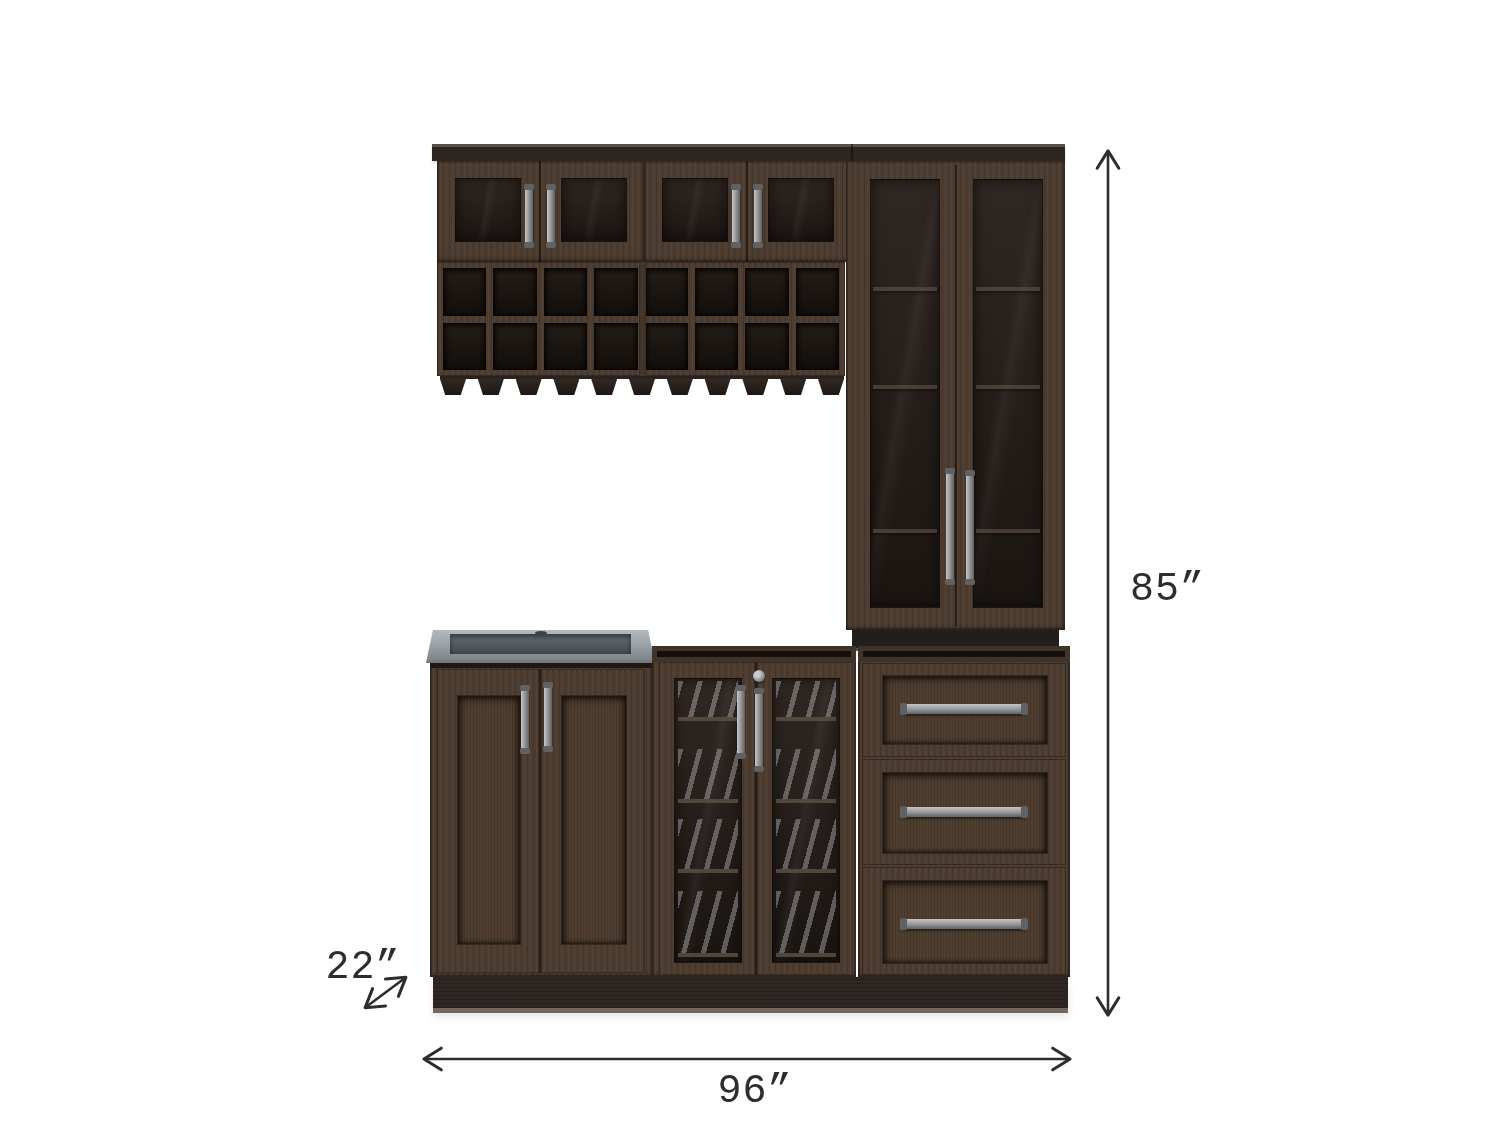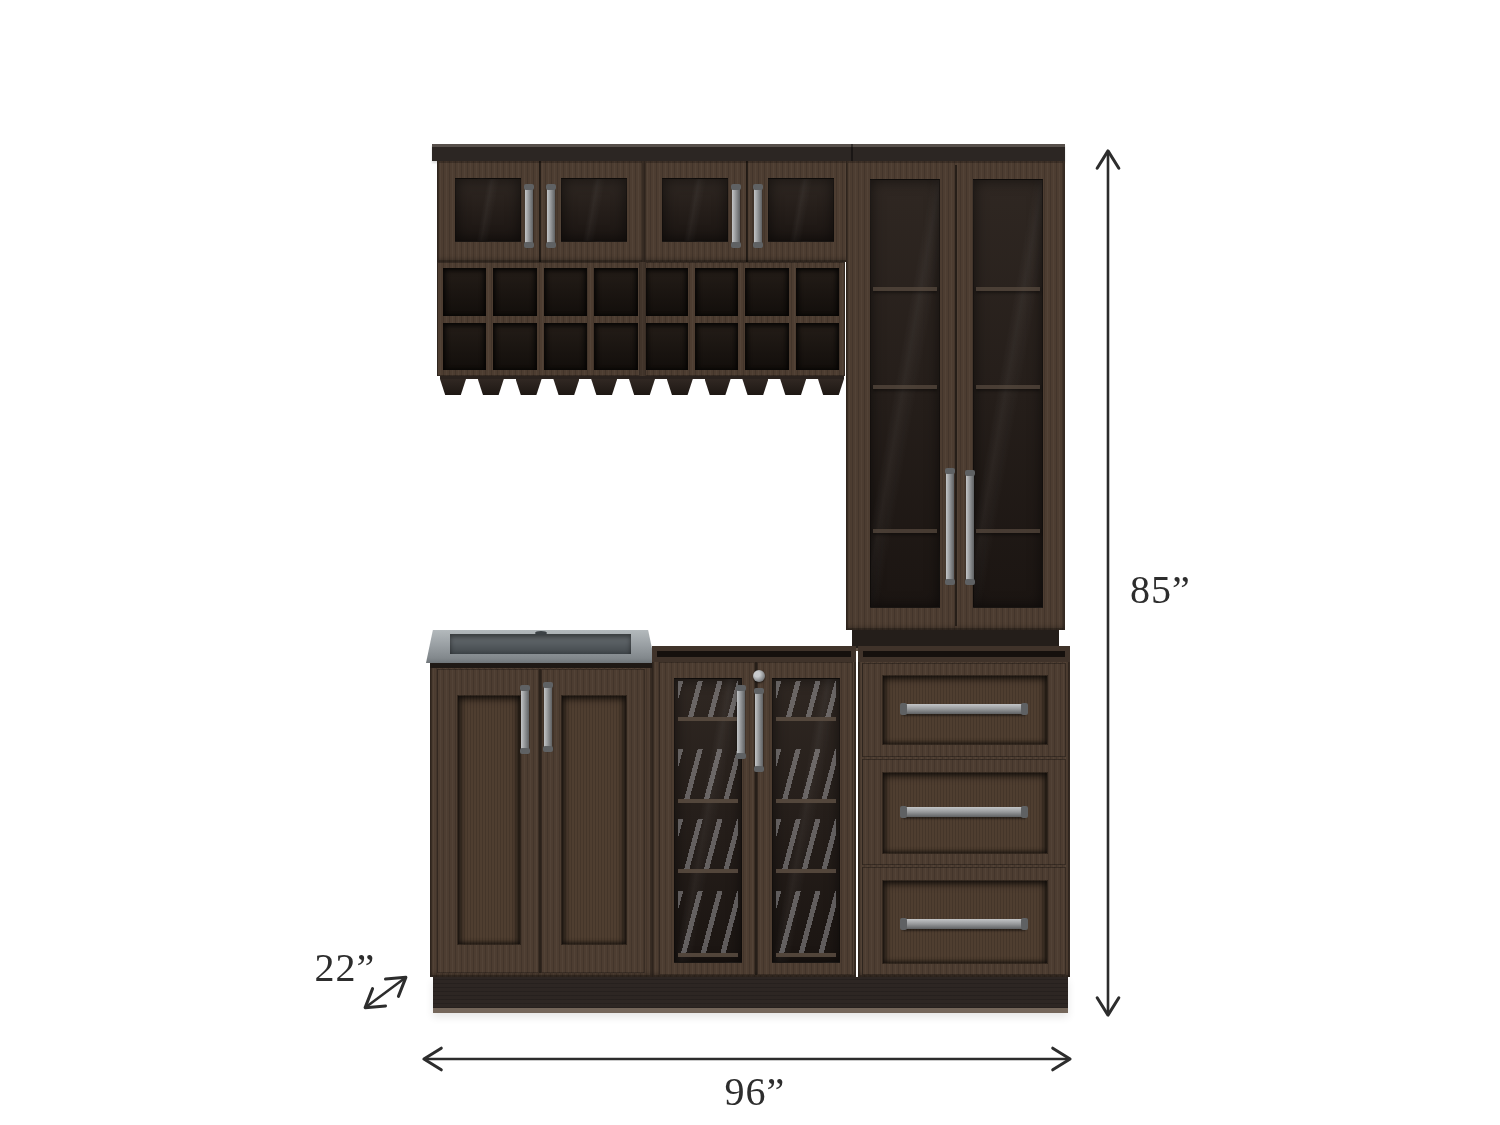--- a/index.html
+++ b/index.html
@@ -3,21 +3,21 @@
 <meta charset="utf-8">
 <style>
   :root{
     --bg:#ffffff; --wood:#4d3d31; --wood-dark:#2d2623; --wood-deep:#191310;
     --panel:#4f3e30; --glass-top:#2f2722; --glass-bot:#1b1512; --shelf:#5d4f43;
     --metal:#97999b; --metal-light:#c3c5c7; --metal-dark:#5f6163;
     --sink-rim:#a4aaae; --sink-basin:#585e62; --ink:#2d2d2d;
   }
   html,body{margin:0;padding:0;background:var(--bg);}
   #scene{position:relative;width:1500px;height:1125px;background:var(--bg);overflow:hidden;
-         font-family:Liberation Serif, serif;}
+         font-family:Liberation Mono, monospace;}
   .abs{position:absolute;}
   .wood{background-color:var(--wood);
     background-image:repeating-linear-gradient(90deg, rgba(0,0,0,.13) 0 1px, rgba(0,0,0,0) 1px 3px,
       rgba(255,255,255,.03) 3px 4px, rgba(0,0,0,0) 4px 6px);}
   .wood-h{background-color:var(--wood-dark);
     background-image:repeating-linear-gradient(0deg, rgba(0,0,0,.15) 0 1px, rgba(0,0,0,0) 1px 4px);}
   .cab{box-shadow:inset 0 0 0 2px rgba(0,0,0,.22), inset 0 -3px 4px rgba(0,0,0,.25);}
   .glass{background-image:linear-gradient(100deg, rgba(255,255,255,0) 42%, rgba(255,255,255,.045) 48%, rgba(255,255,255,0) 58%),
       linear-gradient(180deg,var(--glass-top),var(--glass-bot));
     border:1px solid rgba(0,0,0,.45); box-shadow:inset 0 0 14px rgba(0,0,0,.55);}
@@ -211,15 +211,15 @@
     <g>
       <line x1="425" y1="1059" x2="1069" y2="1059" stroke="var(--ink)" stroke-width="2.6" marker-start="url(#chev)" marker-end="url(#chev)"></line>
     </g>
     <g>
       <line x1="366" y1="1007" x2="405" y2="978" stroke="var(--ink)" stroke-width="2.6" marker-start="url(#chev)" marker-end="url(#chev)"></line>
     </g>
   </svg>
 
   <div class="dim-label" style="left:1130px;top:570px;">85”</div>
   <div class="dim-label" style="left:700px;top:1072px;width:110px;text-align:center;">96”</div>
-  <div class="dim-label" style="left:300px;top:948px;width:90px;text-align:center;">22”</div>
+  <div class="dim-label" style="left:318px;top:948px;width:90px;text-align:center;">22”</div>
 
 </div>
 
 </body></html>

